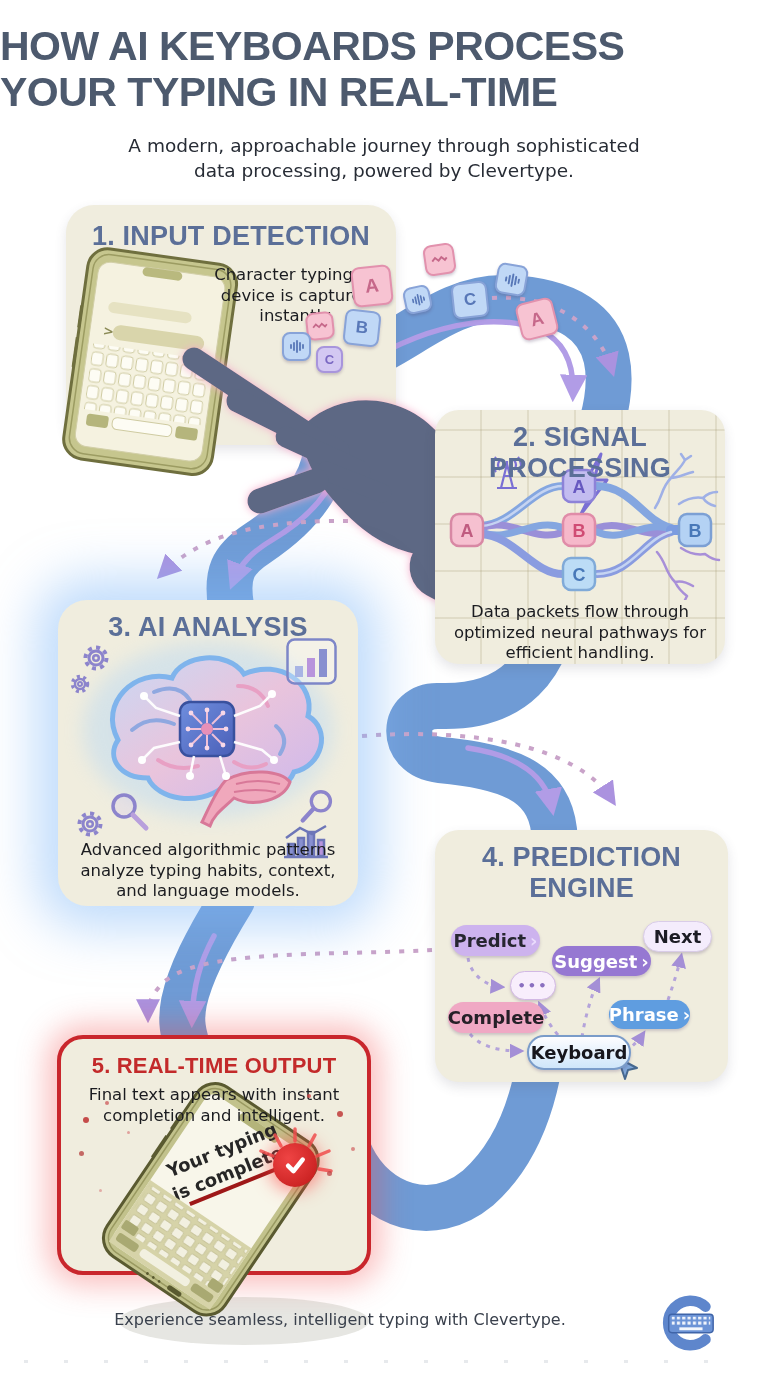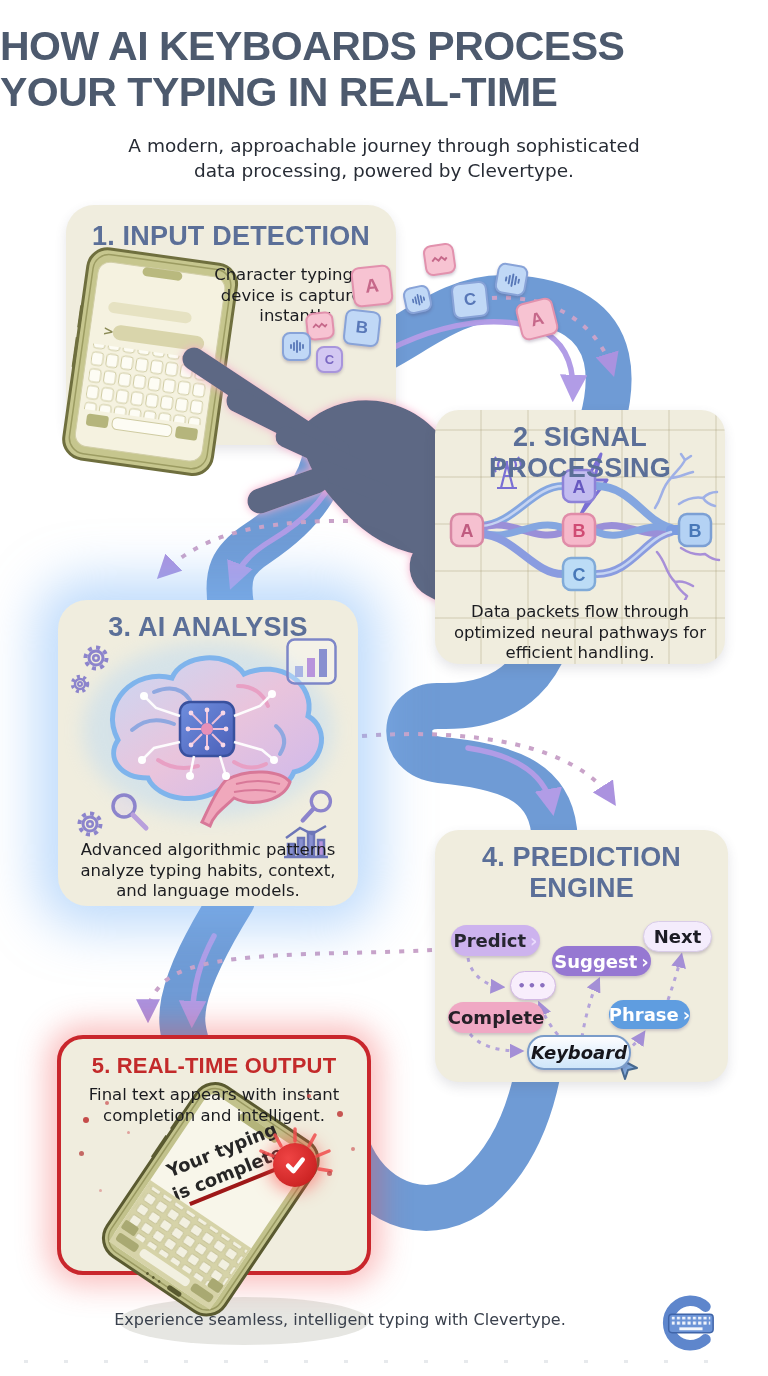--- a/index.html
+++ b/index.html
@@ -394,21 +394,21 @@
     <div class="pill" style="left:75px;top:141px;width:44px;height:27px;background:#f8eefc;border:1.5px solid #d2b8e4;color:#8a6fc0;font-size:13px;letter-spacing:2px;">
       <span>•••</span>
     </div>
     <div class="pill" style="left:13px;top:172px;width:96px;height:31px;background:#f0a8c4;color:#262028;">
       <span>Complete</span>
     </div>
     <div class="pill" style="left:174px;top:170px;width:81px;height:29px;background:#5f9de0;color:#ffffff;">
       <span>Phrase</span>
         <span class="chev">›</span>
     </div>
-    <div class="pill" style="left:92px;top:205px;width:100px;height:31px;background:linear-gradient(#fdfdff,#cfe6fa);border:2px solid #7a9cc9;color:#16161c;font-style:italic;">
+    <div class="pill" style="left:92px;top:205px;width:100px;height:31px;background:linear-gradient(#fdfdff,#cfe6fa);border:2px solid #7a9cc9;color:#16161c;">
       <span>Keyboard</span>
     </div>
     <svg style="position:absolute;left:180px;top:226px;" width="26" height="26" viewBox="0 0 26 26">
       <path d="M3 2 L22 12 L13 14 L10 23 Z" fill="#7fa7d9" stroke="#46688f" stroke-width="2" stroke-linejoin="round"></path>
     </svg>
   </div>
 
   <div class="card" id="card5" style="left:57px;top:1035px;width:306px;height:232px;overflow:visible;">
     <div class="heading" style="top:14px;">5. REAL-TIME OUTPUT</div>
     <div class="desc" style="left:6%;top:46px;width:88%;">Final text appears with instant completion and intelligent.</div>

